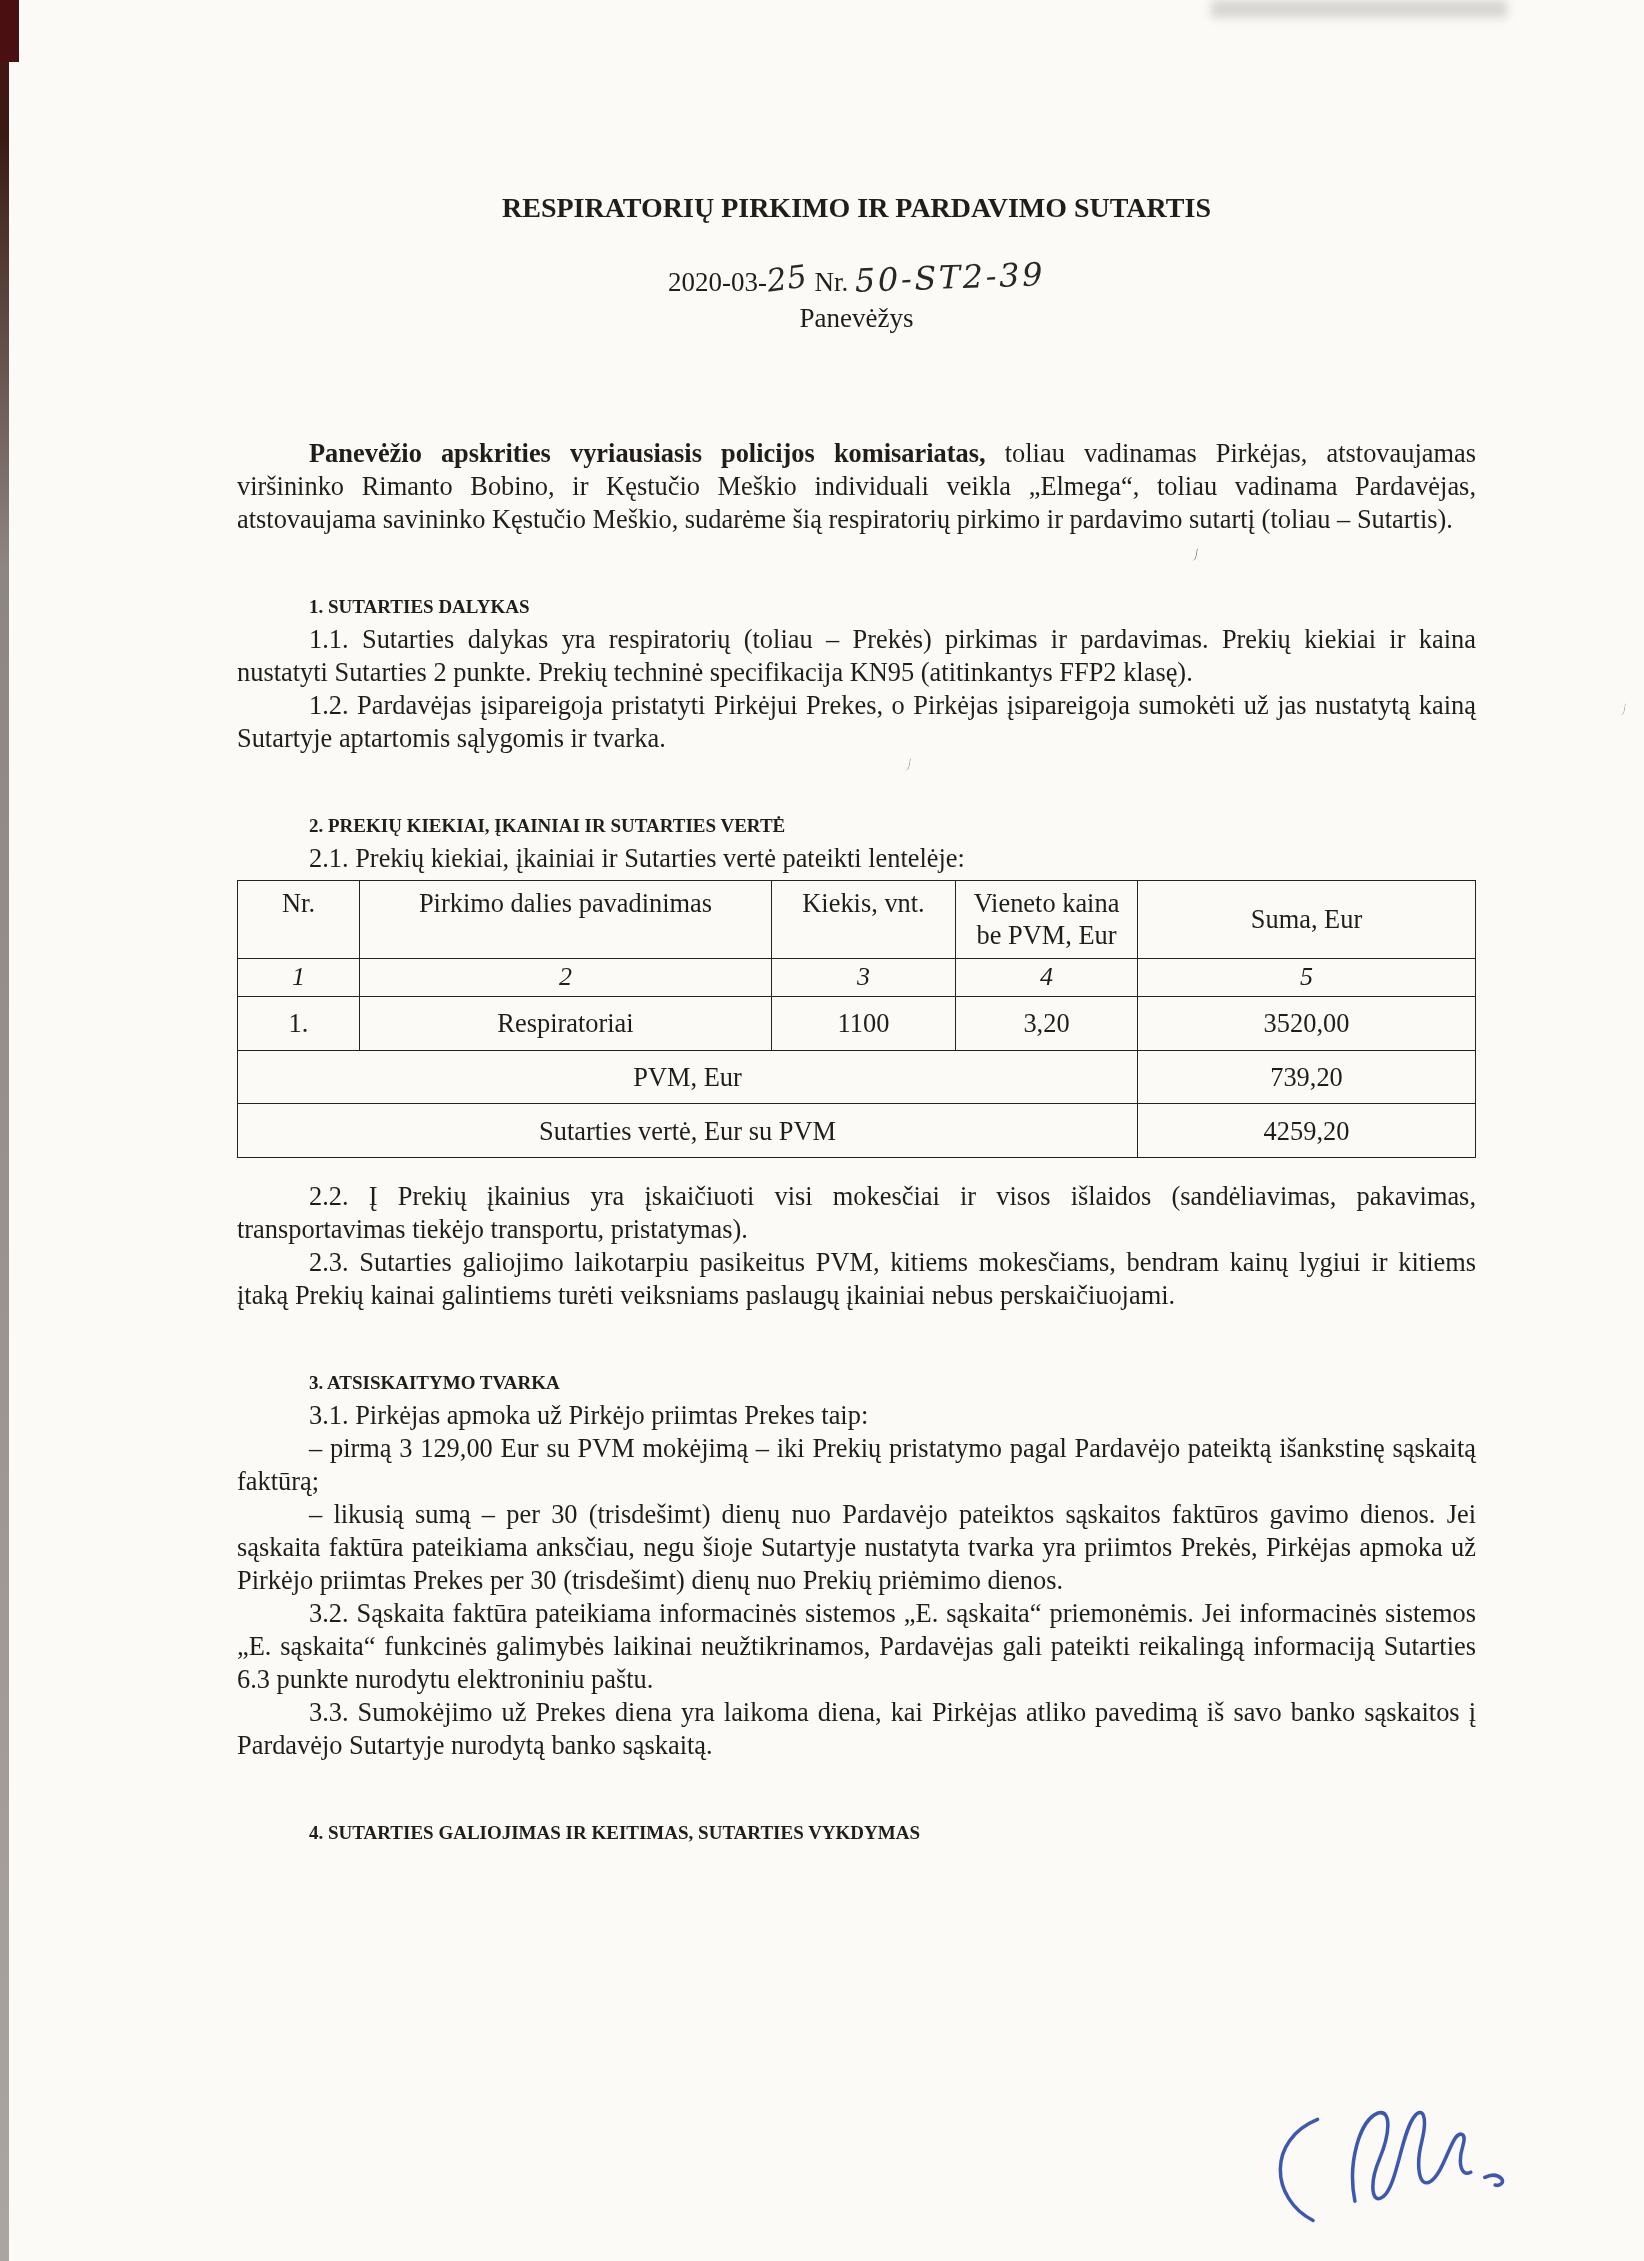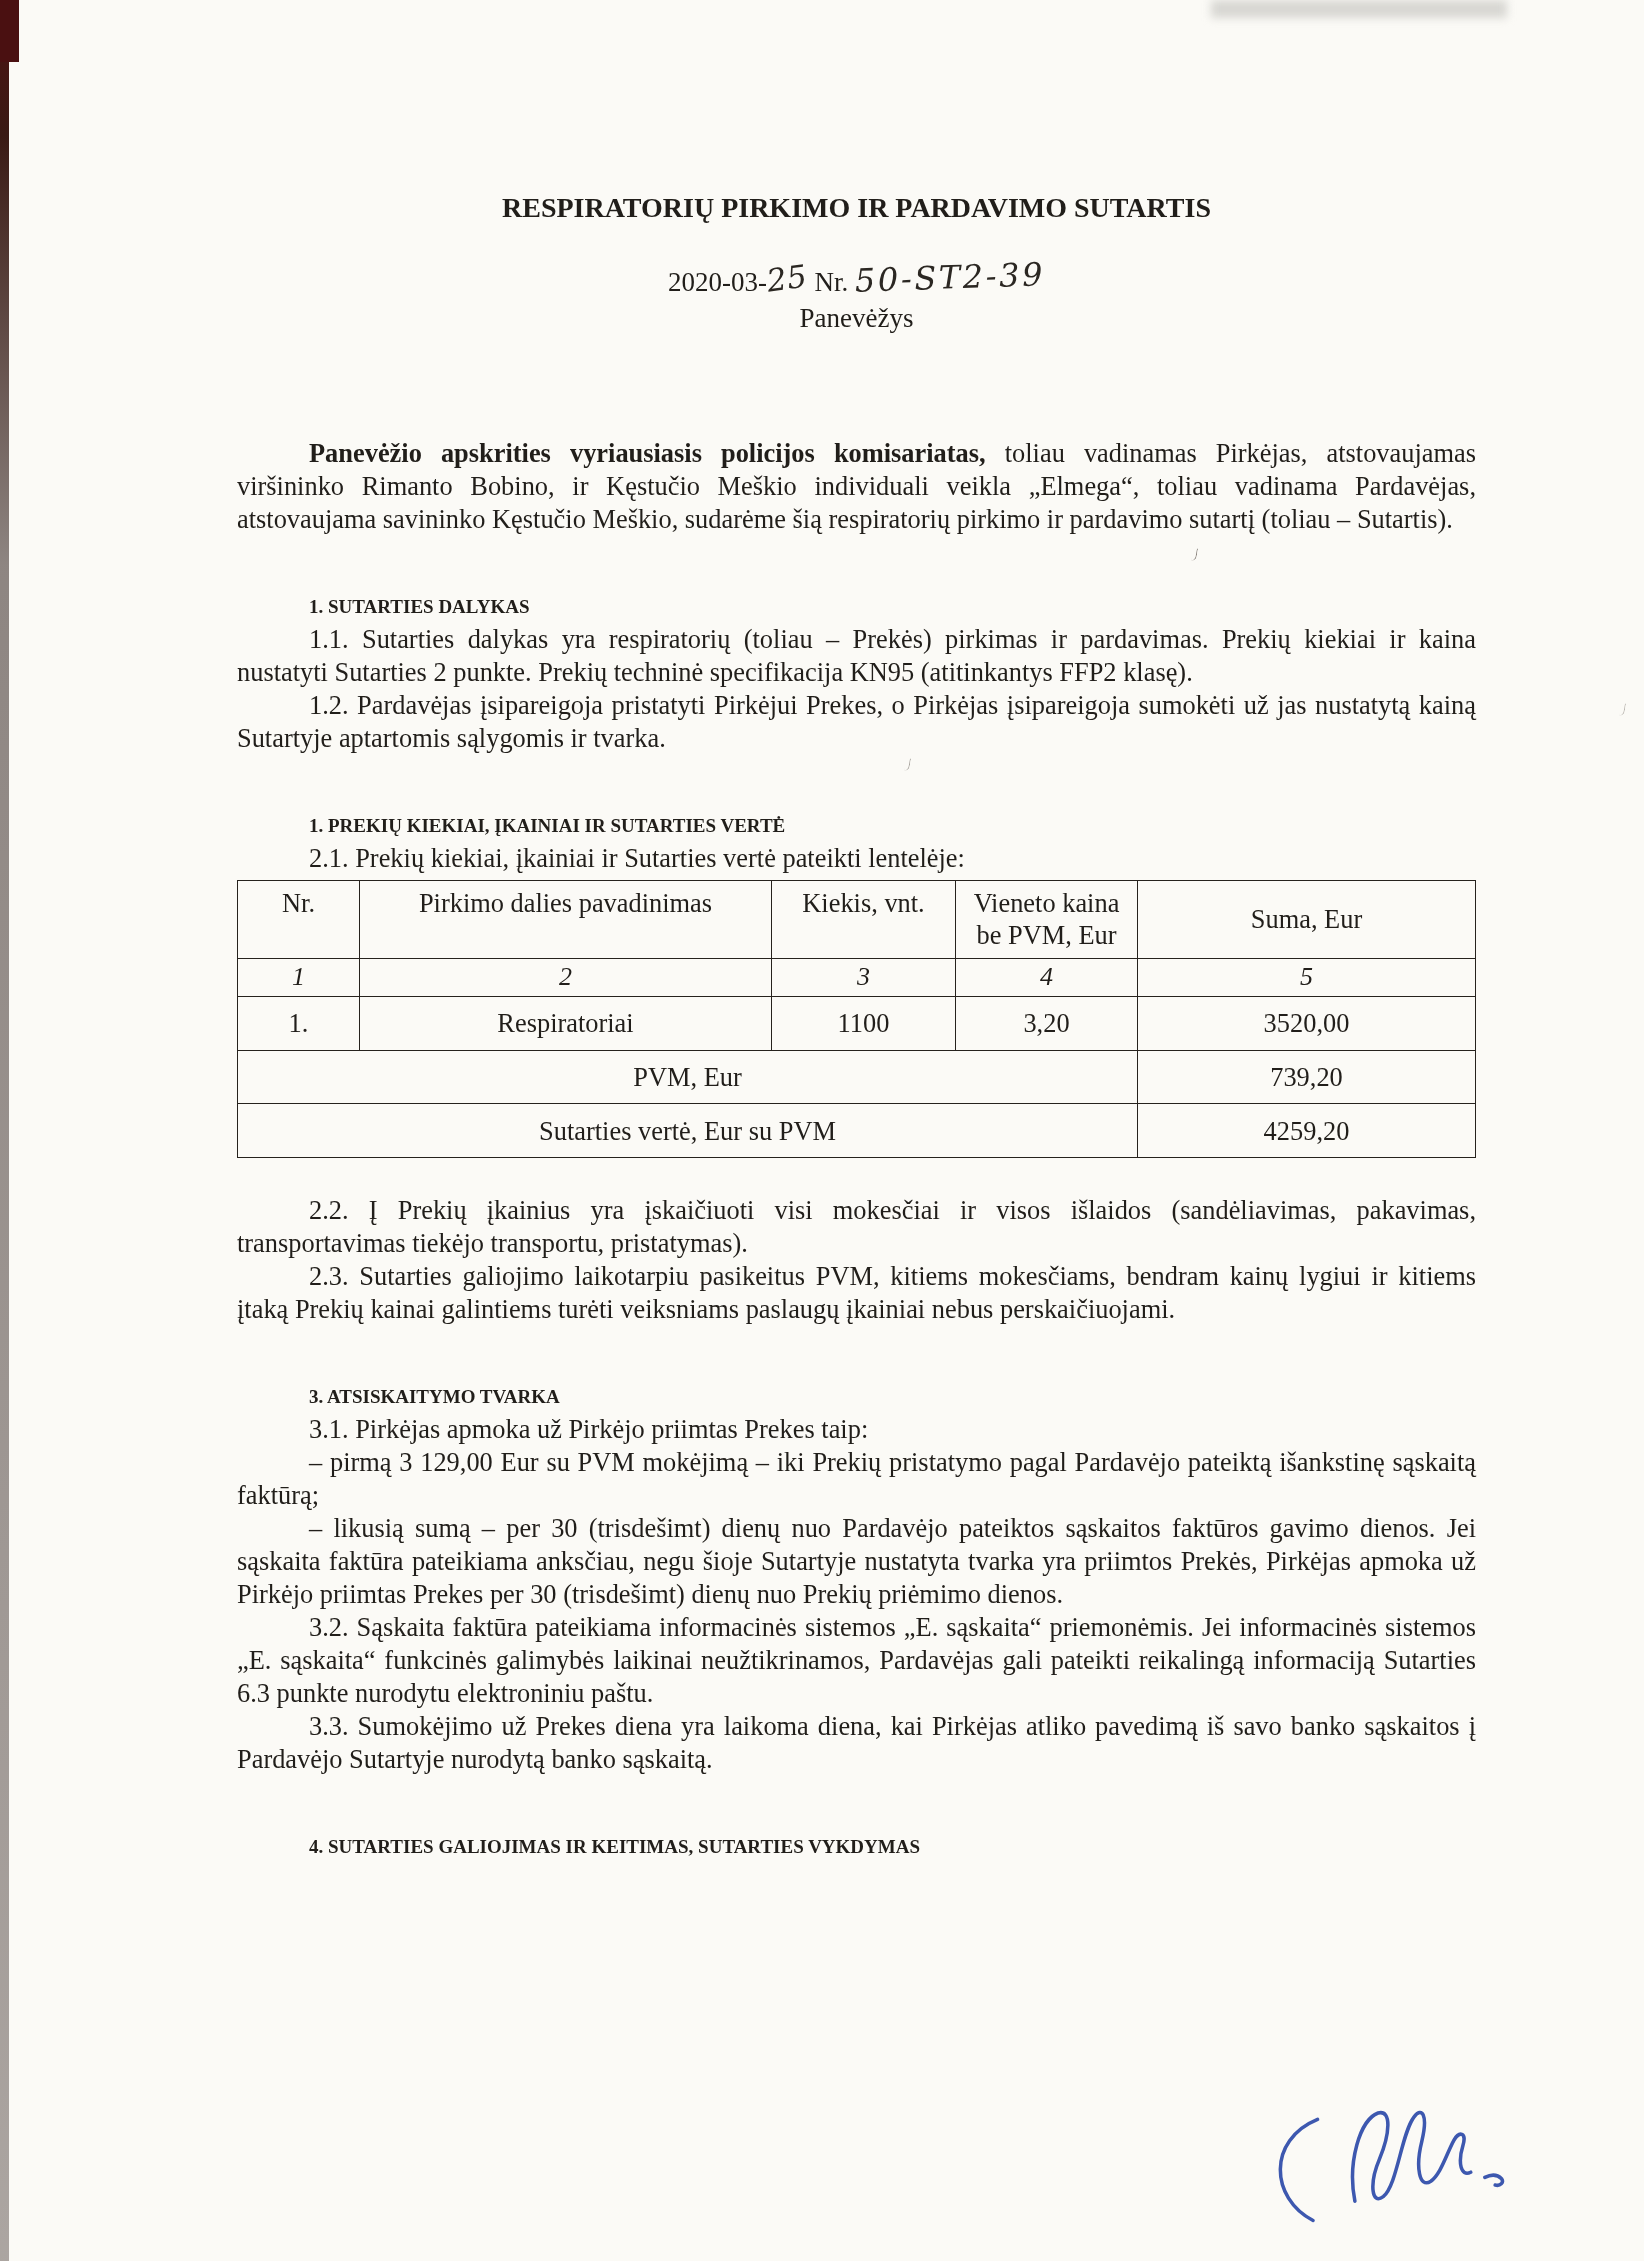--- a/index.html
+++ b/index.html
@@ -28,21 +28,21 @@
   .doc-title { margin-top:192px; text-align:center; font-weight:bold; font-size:28px; }
 
   .date-line { margin-top:37px; text-align:center; font-size:27px; white-space:pre; }
   .hand { font-family:"DejaVu Serif", serif; font-style:italic; color:#2b2722; display:inline-block; }
   .hand-day { font-size:31px; transform:rotate(-8deg) translateY(-1.9px); letter-spacing:0.6px; }
   .hand-no  { font-size:32px; transform:rotate(-2deg) translateY(-2.6px); letter-spacing:2.6px; }
   .city-line { text-align:center; font-size:27px; margin-top:3.9px; }
 
   p.body { font-size:26.4px; line-height:33px; text-align:justify; text-indent:72px; }
   p.intro { margin-top:103px; }
-  p.after-table { margin-top:36px; }
+  p.after-table { margin-top:22px; }
   .b { font-weight:bold; }
 
   h2.sec { font-size:19px; font-weight:bold; margin:54px 0 0 72px; line-height:33px; }
 
   table.contract-table {
     width:100%; border-collapse:collapse; table-layout:fixed;
     margin-top:5.2px; font-size:26.4px; line-height:32px;
   }
   table.contract-table th, table.contract-table td {
     border:1.9px solid #26221d; font-weight:normal; text-align:center; padding:6.4px 9px;
@@ -72,21 +72,21 @@
   <div class="date-line"><span>2020-03-</span><span class="hand hand-day">25</span><span> Nr. </span><span class="hand hand-no">50-ST2-39</span></div>
 
   <div class="city-line">Panevėžys</div>
 
   <p class="body intro"><span class="b">Panevėžio apskrities vyriausiasis policijos komisariatas,</span><span> toliau vadinamas Pirkėjas, atstovaujamas viršininko Rimanto Bobino, ir Kęstučio Meškio individuali veikla „Elmega“, toliau vadinama Pardavėjas, atstovaujama savininko Kęstučio Meškio, sudarėme šią respiratorių pirkimo ir pardavimo sutartį (toliau – Sutartis).</span></p>
 
   <h2 class="sec">1. SUTARTIES DALYKAS</h2>
   <p class="body">1.1. Sutarties dalykas yra respiratorių (toliau – Prekės) pirkimas ir pardavimas. Prekių kiekiai ir kaina nustatyti Sutarties 2 punkte. Prekių techninė specifikacija KN95 (atitinkantys FFP2 klasę).</p>
   <p class="body">1.2. Pardavėjas įsipareigoja pristatyti Pirkėjui Prekes, o Pirkėjas įsipareigoja sumokėti už jas nustatytą kainą Sutartyje aptartomis sąlygomis ir tvarka.</p>
 
-  <h2 class="sec">1. PREKIŲ KIEKIAI, ĮKAINIAI IR SUTARTIES VERTĖ</h2>
+  <h2 class="sec">2. PREKIŲ KIEKIAI, ĮKAINIAI IR SUTARTIES VERTĖ</h2>
   <p class="body">2.1. Prekių kiekiai, įkainiai ir Sutarties vertė pateikti lentelėje:</p>
 
   <table class="contract-table">
     <colgroup>
       <col style="width:122px">
         <col style="width:412px">
         <col style="width:184px">
         <col style="width:182px">
         <col>
     </colgroup>

